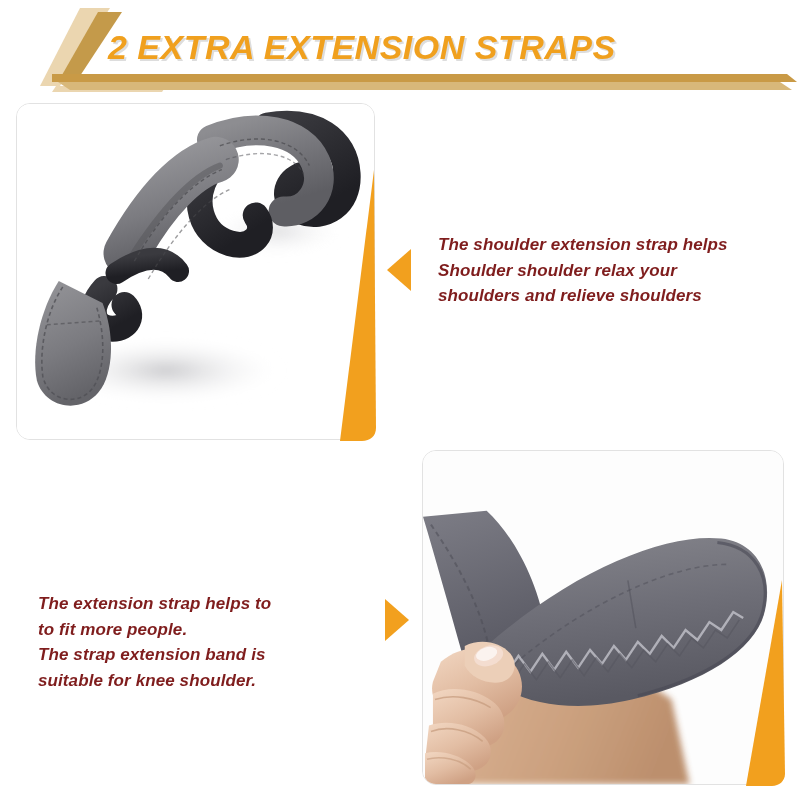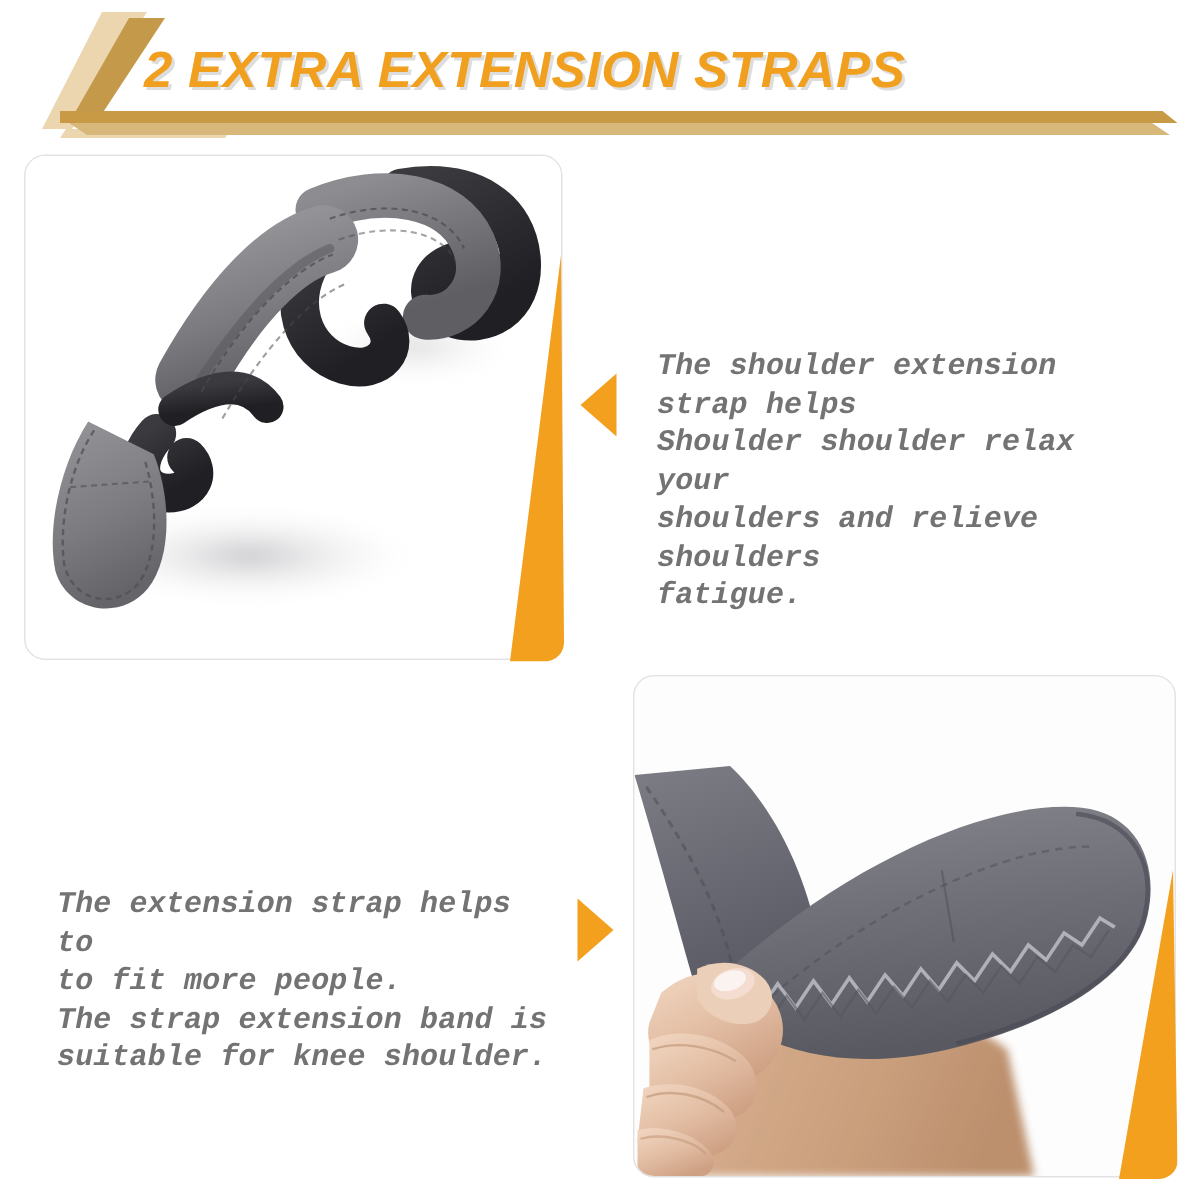--- a/index.html
+++ b/index.html
@@ -5,21 +5,21 @@
   * { box-sizing: border-box; margin: 0; padding: 0; }
   html, body {
     width: 800px; height: 800px;
     background: #ffffff;
     font-family: "Liberation Sans", sans-serif;
     overflow: hidden;
   }
   #page { position: relative; width: 800px; height: 800px; background: #ffffff; }
 
   
-  #header { position: absolute; left: 0; top: 0; width: 708px; height: 100px; }
+  #header { position: absolute; left: 12px; top: 0; width: 708px; height: 100px; }
 
   .hdr-bracket { position: absolute; left: 24px; top: 8px; width: 140px; height: 84px; }
   .hdr-bar { position: absolute; left: 40px; top: 72px; width: 745px; height: 20px; }
 
   #title {
     position: absolute; left: 96px; top: 28px;
     font-size: 34px; font-weight: bold; font-style: italic;
     letter-spacing: 0.5px;
     color: #F0A01E;
     text-shadow: 2px 2px 0 rgba(180,180,180,0.45);
@@ -41,27 +41,27 @@
   .panel-photo { position: absolute; inset: 0; }
 
   
   .wedge { position: absolute; pointer-events: none; }
   #wedge-top    { left: 330px; top: 170px;  width: 46px; height: 271px; }
   #wedge-bottom { left: 738px; top: 580px;  width: 47px; height: 206px; }
 
   
   .callout-text {
     position: absolute;
-    color: #737373;
+    color: #7f1d1d;
     font-weight: bold;
     font-style: italic;
-    font-size: 20px;
+    font-size: 17px;
     line-height: 25.5px;
     letter-spacing: 0.1px;
-    font-family: Liberation Mono, monospace;
+    font-family: Liberation Sans, sans-serif;
   }
   #text-shoulder { left: 438px; top: 232px; width: 330px; }
   #text-size     { left: 38px;  top: 591px; width: 330px; }
   .callout-text p { margin: 0; }
 
   
   .arrow { position: absolute; width: 0; height: 0; }
   #arrow-left {
     left: 387px; top: 249px;
     border-top: 21px solid transparent;
@@ -228,21 +228,20 @@
     <path d="M44,0 L47,194 C47,201 41,206 34,206 L8,206 Z" fill="#F2A01E"></path>
   </svg>
 
   <div class="arrow" id="arrow-left"></div>
   <div class="arrow" id="arrow-right"></div>
 
   <div class="callout-text" id="text-shoulder">
     <p>The shoulder extension strap helps</p>
     <p>Shoulder shoulder relax your</p>
     <p>shoulders and relieve shoulders</p>
-    <p>fatigue.</p>
   </div>
 
   <div class="callout-text" id="text-size">
     <p>The extension strap helps to</p>
     <p>to fit more people.</p>
     <p>The strap extension band is</p>
     <p>suitable for knee shoulder.</p>
   </div>
 
 </div>

